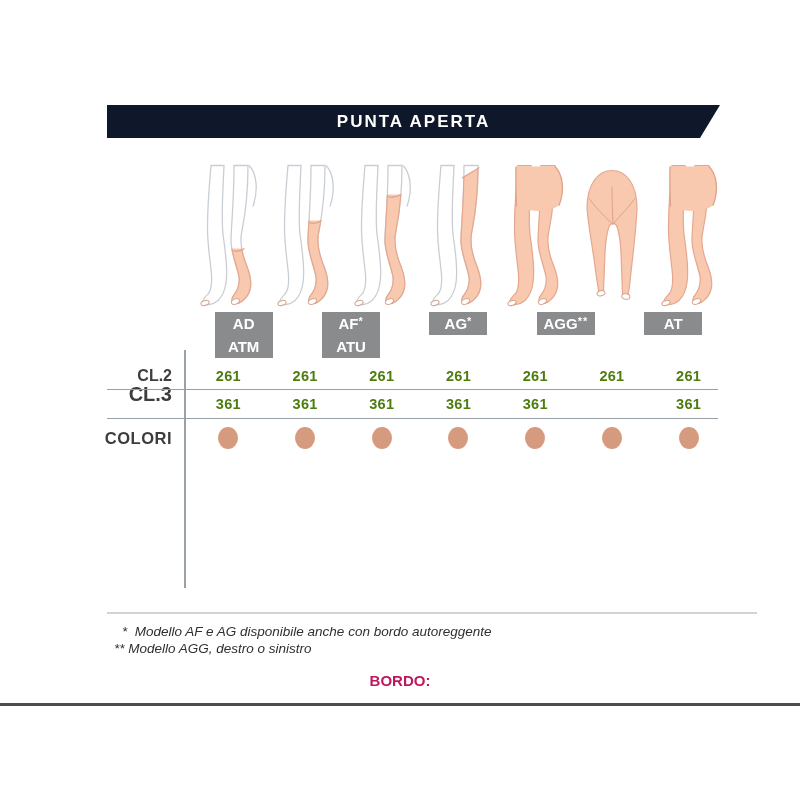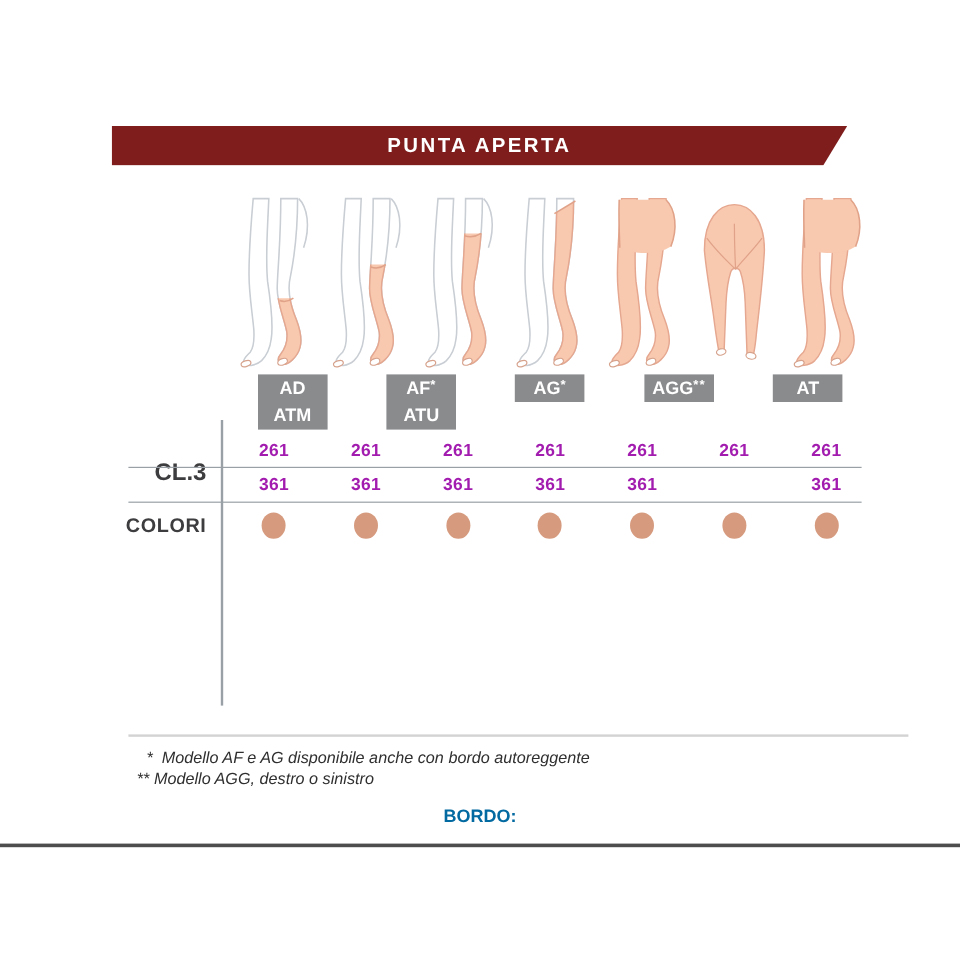--- a/index.html
+++ b/index.html
@@ -1,57 +1,57 @@
 <!DOCTYPE html>
 <html><head>
 <meta charset="utf-8">
 <style>
   html,body{margin:0;padding:0;background:#fff;}
   #canvas{position:relative;width:800px;height:800px;background:#ffffff;overflow:hidden;
           font-family:"Liberation Sans", sans-serif;}
 
   
-  .banner{position:absolute;left:93px;top:105px;width:613px;height:33px;background:#7f1d1d;
+  .banner{position:absolute;left:107px;top:105px;width:613px;height:33px;background:#0f172a;
           clip-path:polygon(0 0,100% 0,calc(100% - 20px) 100%,0 100%);
           display:flex;align-items:center;justify-content:center;}
   .banner span{color:#fff;font-weight:bold;font-size:17px;letter-spacing:2px;}
 
   
   .figrow{position:absolute;left:190px;top:162px;width:537px;height:147px;display:grid;
           grid-template-columns:repeat(7,1fr);}
   .figcell{display:flex;align-items:flex-start;justify-content:center;}
 
   
   .labelrow{position:absolute;left:190px;top:312px;width:537px;height:23px;display:grid;
             grid-template-columns:repeat(5,1fr);}
   .labelcell{display:flex;align-items:center;justify-content:center;}
   .modelbox{background:#8a8b8d;color:#fff;font-weight:bold;font-size:15px;line-height:23px;
             min-width:44px;padding:0 7px;text-align:center;height:23px;}
   .modelbox .sup{font-size:11px;position:relative;top:-4px;letter-spacing:1px;}
 
   
   .trow{position:absolute;left:190px;width:537px;display:grid;grid-template-columns:repeat(7,1fr);}
   .tcell{display:flex;align-items:center;justify-content:center;font-weight:bold;
-         font-size:14.5px;color:#a21caf;letter-spacing:.3px;}
+         font-size:14.5px;color:#4d7c0f;letter-spacing:.3px;}
   .rowlabel{position:absolute;left:60px;width:112px;text-align:right;font-weight:bold;
             color:#3d3d3f;display:flex;align-items:center;justify-content:flex-end;}
   .dot{width:20px;height:22px;border-radius:50%;display:inline-block;}
 
   
   .hline{position:absolute;height:1.5px;background:#9aa1a6;}
   .vline{position:absolute;width:1.5px;background:#9aa1a6;}
   .divider{position:absolute;height:2px;background:#d3d3d3;}
   .bottomline{position:absolute;height:2.5px;background:#4d4d4d;}
 
   
   .footnote{position:absolute;font-style:italic;font-size:13.5px;color:#2f2f2f;white-space:pre;}
 
   
   .bordo-title{position:absolute;left:0;top:672px;width:100%;text-align:center;
-               font-weight:bold;font-size:15px;color:#0369a1;}
+               font-weight:bold;font-size:15px;color:#be185d;}
   .bordo-value{position:absolute;left:0;top:689px;width:100%;text-align:center;
                font-size:14.5px;color:#222;}
 
   svg .outline{fill:#ffffff;stroke:#c9ced4;stroke-width:1.3;}
   svg .stocking{fill:#f8c8af;stroke:#e5a78f;stroke-width:1.2;}
   svg .stockfill{fill:#f8c8af;stroke:none;}
   svg .edge{fill:none;stroke:#e0a288;stroke-width:1.3;}
   svg .seam{fill:none;stroke:#e0a288;stroke-width:1;}
   svg .toe{fill:#ffffff;stroke:#d6a28c;stroke-width:1;}
 </style>
@@ -178,20 +178,21 @@
         <span class="modelbox"><span>AT</span><span class="sup"></span></span>
       </div>
     <div class="labelcell">
         <span class="modelbox"><span>ATM</span><span class="sup"></span></span>
       </div>
     <div class="labelcell">
         <span class="modelbox"><span>ATU</span><span class="sup"></span></span>
       </div>
   </div>
 
+  <div class="rowlabel" style="top:362px;height:27px;font-size:16px;">CL.2</div>
   <div class="rowlabel" style="top:380px;height:29px;font-size:20px;">CL.3</div>
   <div class="rowlabel" style="top:418px;height:40px;font-size:16.5px;letter-spacing:.5px;">COLORI</div>
 
   <div class="trow" style="top:362px;height:27px;">
     <div class="tcell">261</div>
     <div class="tcell">261</div>
     <div class="tcell">261</div>
     <div class="tcell">261</div>
     <div class="tcell">261</div>
     <div class="tcell">261</div>

